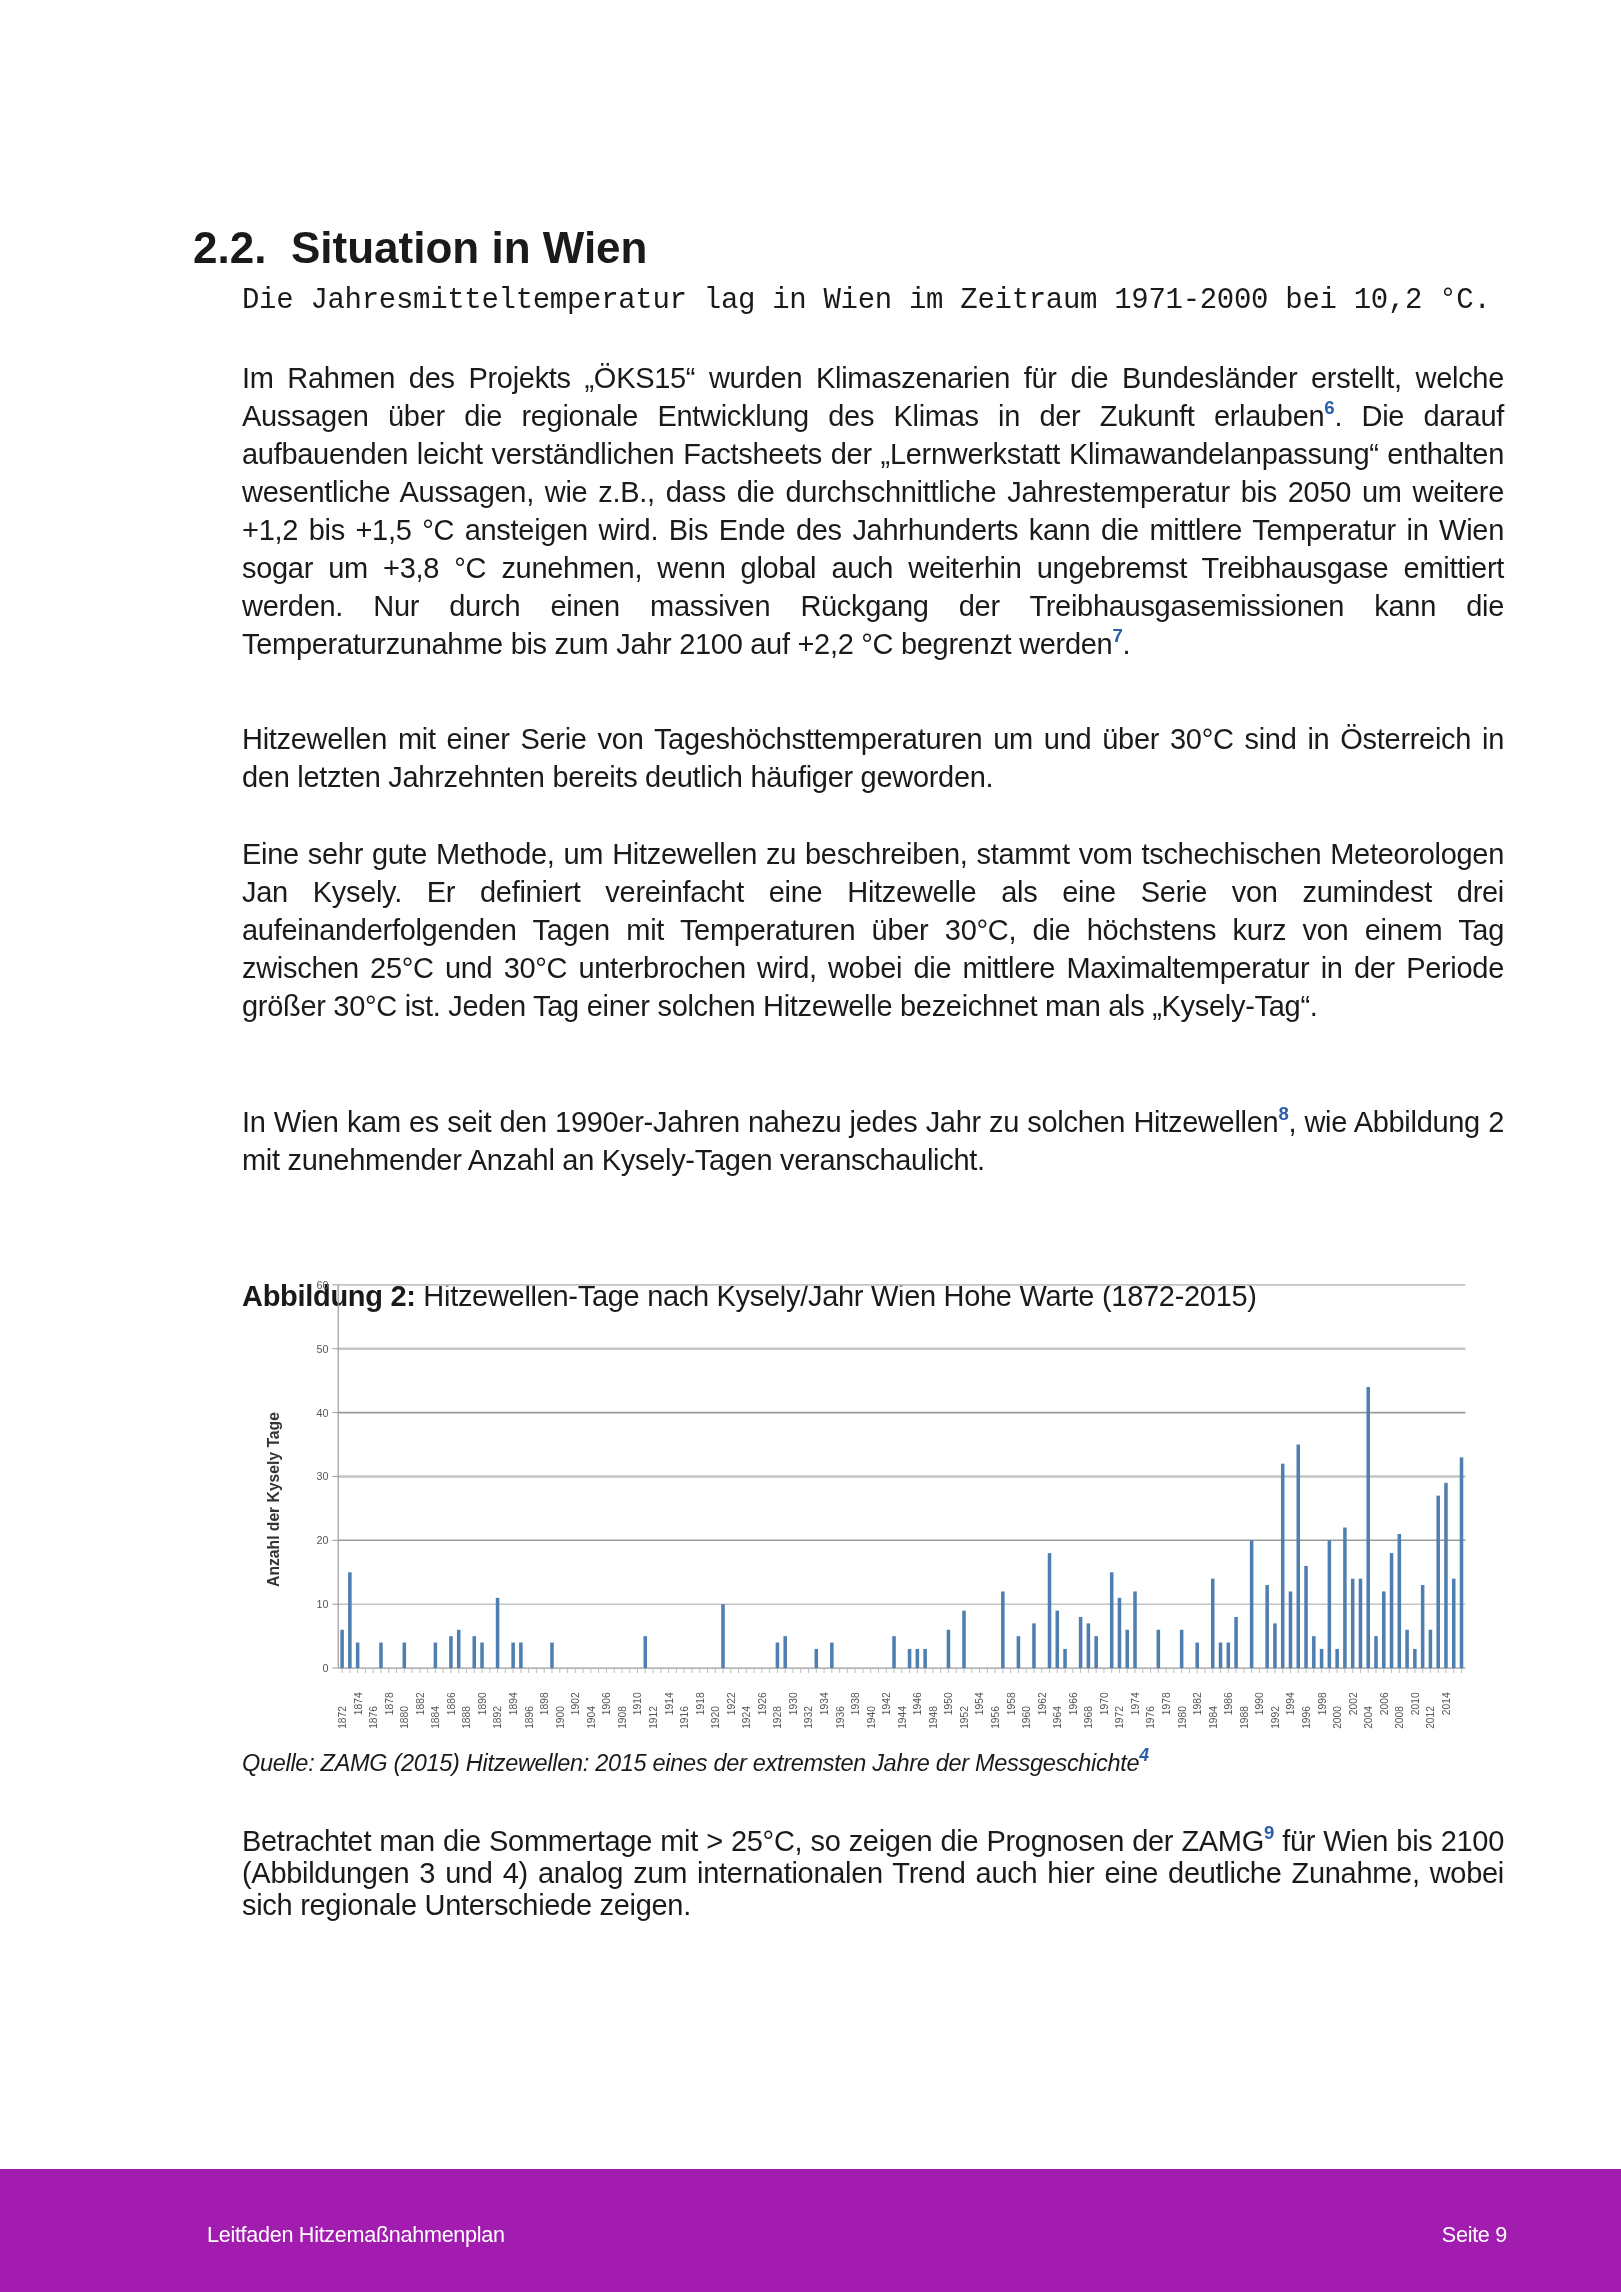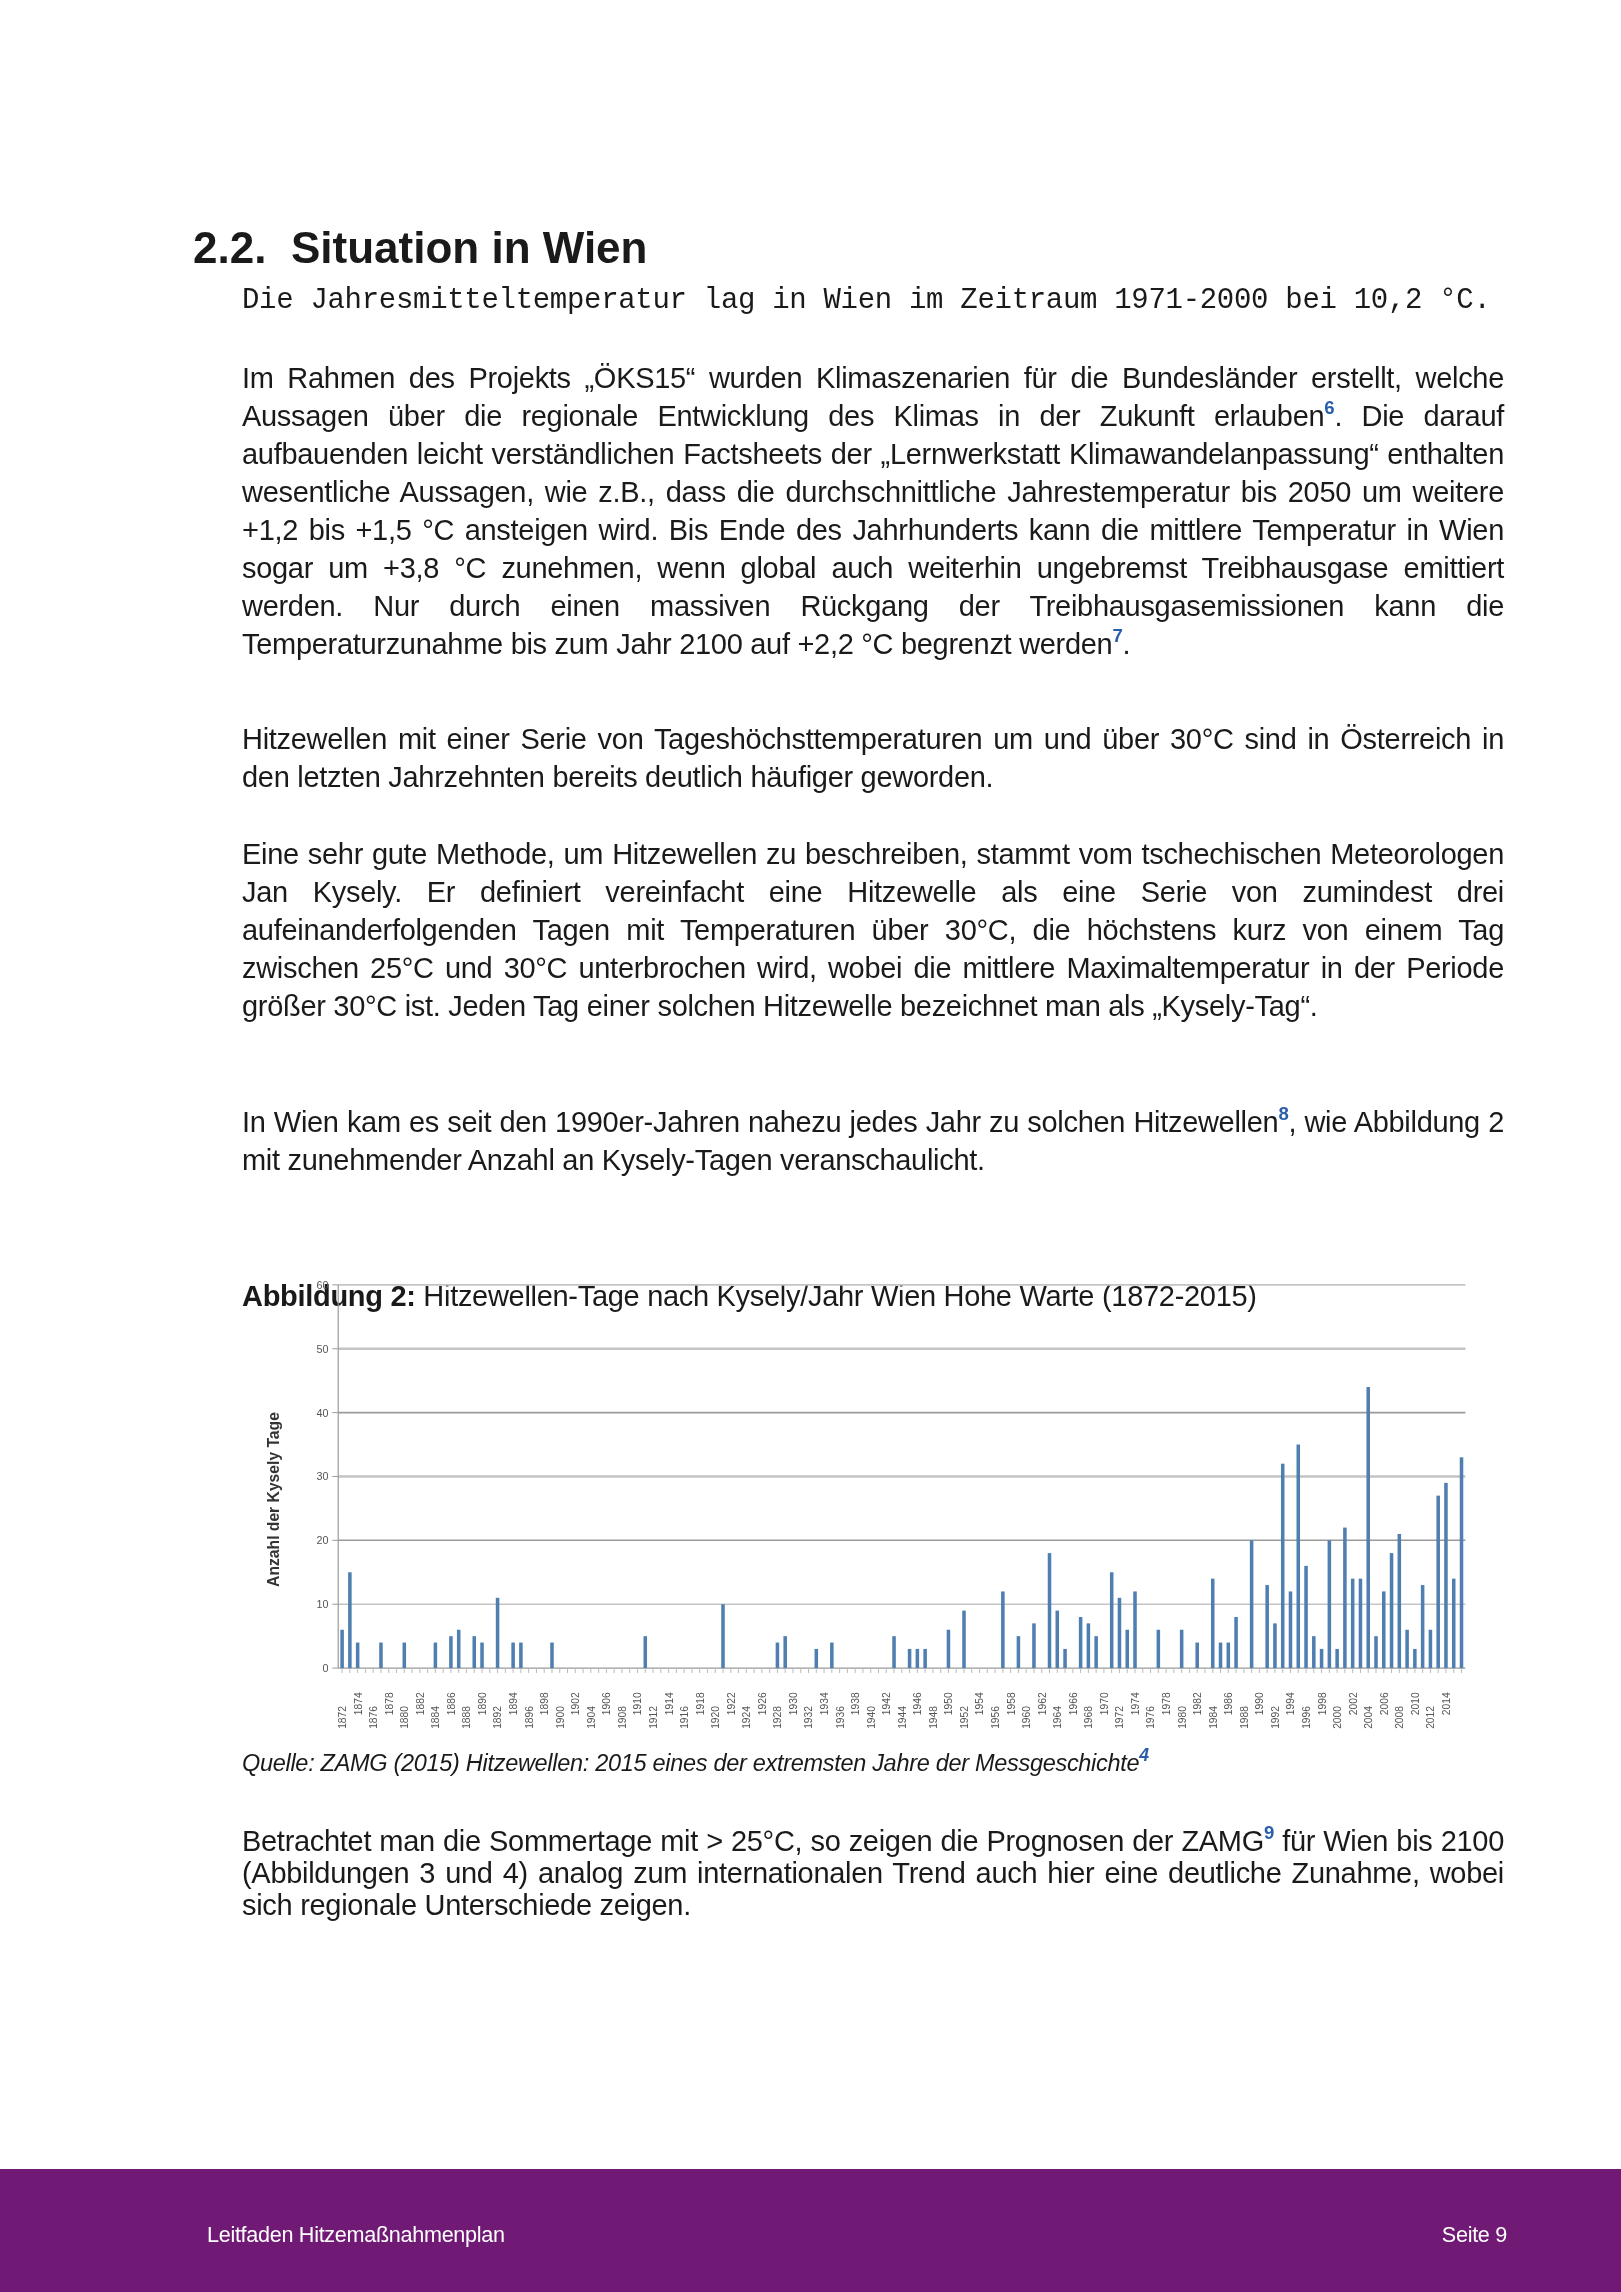--- a/index.html
+++ b/index.html
@@ -19,21 +19,21 @@
     letter-spacing: -0.3px;
   }
   sup.fn { color: #2a5ea8; font-weight: bold; font-size: 18.6px; vertical-align: 11.8px; line-height: 0; }
   .caption { font-size: 29px; letter-spacing: -0.3px; }
   .caption b { font-weight: bold; }
   .source { font-size: 23.5px; letter-spacing: -0.3px; font-style: italic; }
   .source sup.fn { font-size: 17.6px; vertical-align: 9.8px; }
   #chart { position: absolute; left: 250px; top: 1269px; }
   .footer {
     position: absolute; left: 0; top: 2169px; width: 1621px; height: 123px;
-    background: #701a75;
+    background: #a21caf;
   }
   .footer span { position: absolute; top: 53px; color: #ffffff; font-size: 21.6px; letter-spacing: -0.3px; }
 </style>
 </head>
 <body>
 
 <h2 class="heading">
   <span class="num">2.2.</span><span>Situation in Wien</span>
 </h2>
 

